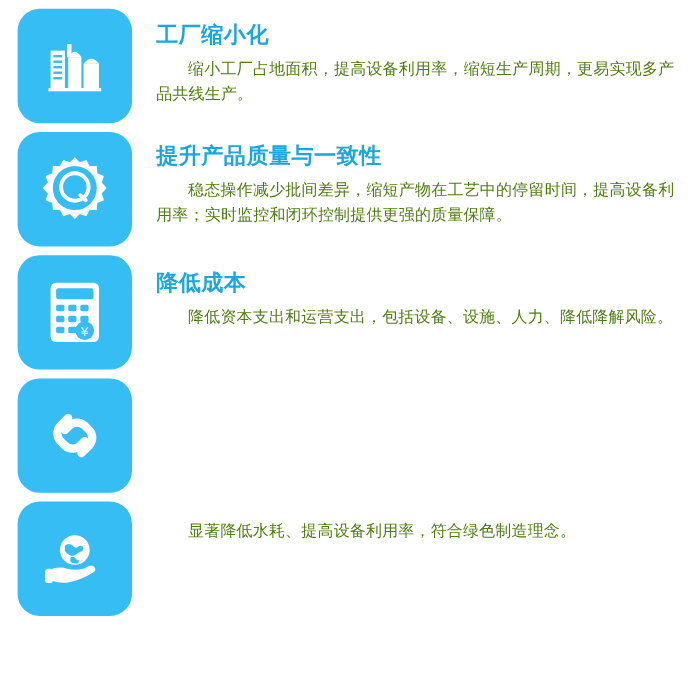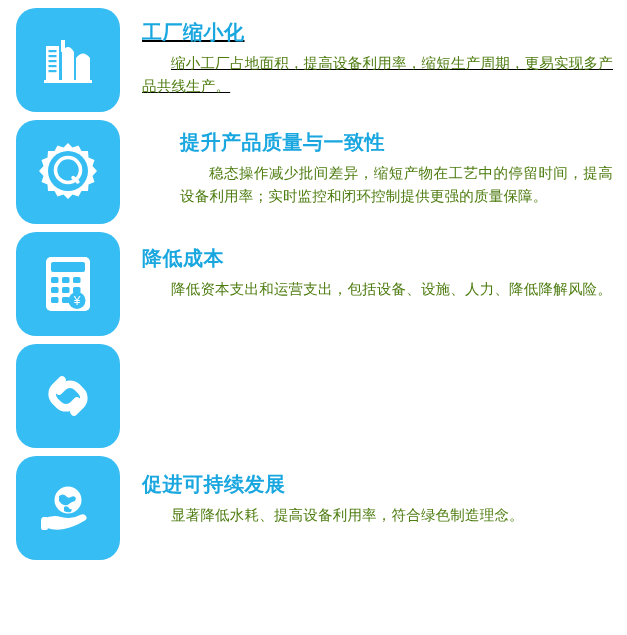--- a/index.html
+++ b/index.html
@@ -61,22 +61,22 @@
   .item-desc {
     color: #4d7c0f;
     font-size: 14.5px;
     line-height: 1.62;
     margin: 0;
     text-indent: 2em;
     text-align: justify;
     letter-spacing: 0.2px;
   }
   
-  .item-0 .text-col { padding-top: 12px; text-decoration: underline; }
-  .item-1 .text-col { padding-top: 10px; margin-left: 38px; }
+  .item-0 .text-col { padding-top: 12px; }
+  .item-1 .text-col { padding-top: 10px; }
   .item-2 .text-col { padding-top: 14px; }
   .item-3 .text-col { padding-top: 12px; }
   .item-4 .text-col { padding-top: 16px; }
 </style>
 </head>
 <body>
 
 <div class="page">
   <div class="item-list">
 
@@ -172,19 +172,18 @@
             <g fill="#36bdf4">
               <path d="M22 17 q4 -3 7 0 q2 3 5 1 q3 -2 5 1 l-1 3 q-4 1 -6 3 q-2 2 -5 1 q-3 -1 -5 -4 z"></path>
               <path d="M27 28 q3 -2 5 1 q1 2 3 1 l-1 3 q-4 1 -7 -1 z"></path>
             </g>
             <path d="M6 40 q10 -5 18 -2 q4 1 8 1 q6 0 11 -3 q4 -2 6 1 q2 3 -2 5 q-10 6 -20 8 q-9 2 -17 -1 z" fill="#ffffff"></path>
             <path d="M6 38 q-2 1 -2 3 l0 8 q0 2 2 2 l3 0 q2 0 2 -2 l0 -9 q0 -2 -2 -2 z" fill="#ffffff"></path>
           </svg>
         </span>
       </div>
       <div class="text-col">
-        <h3 class="item-title">促进可持续发展</h3>
         <p class="item-desc">显著降低水耗、提高设备利用率，符合绿色制造理念。</p>
       </div>
     </div>
 
   </div>
 </div>
 
 </body></html>

